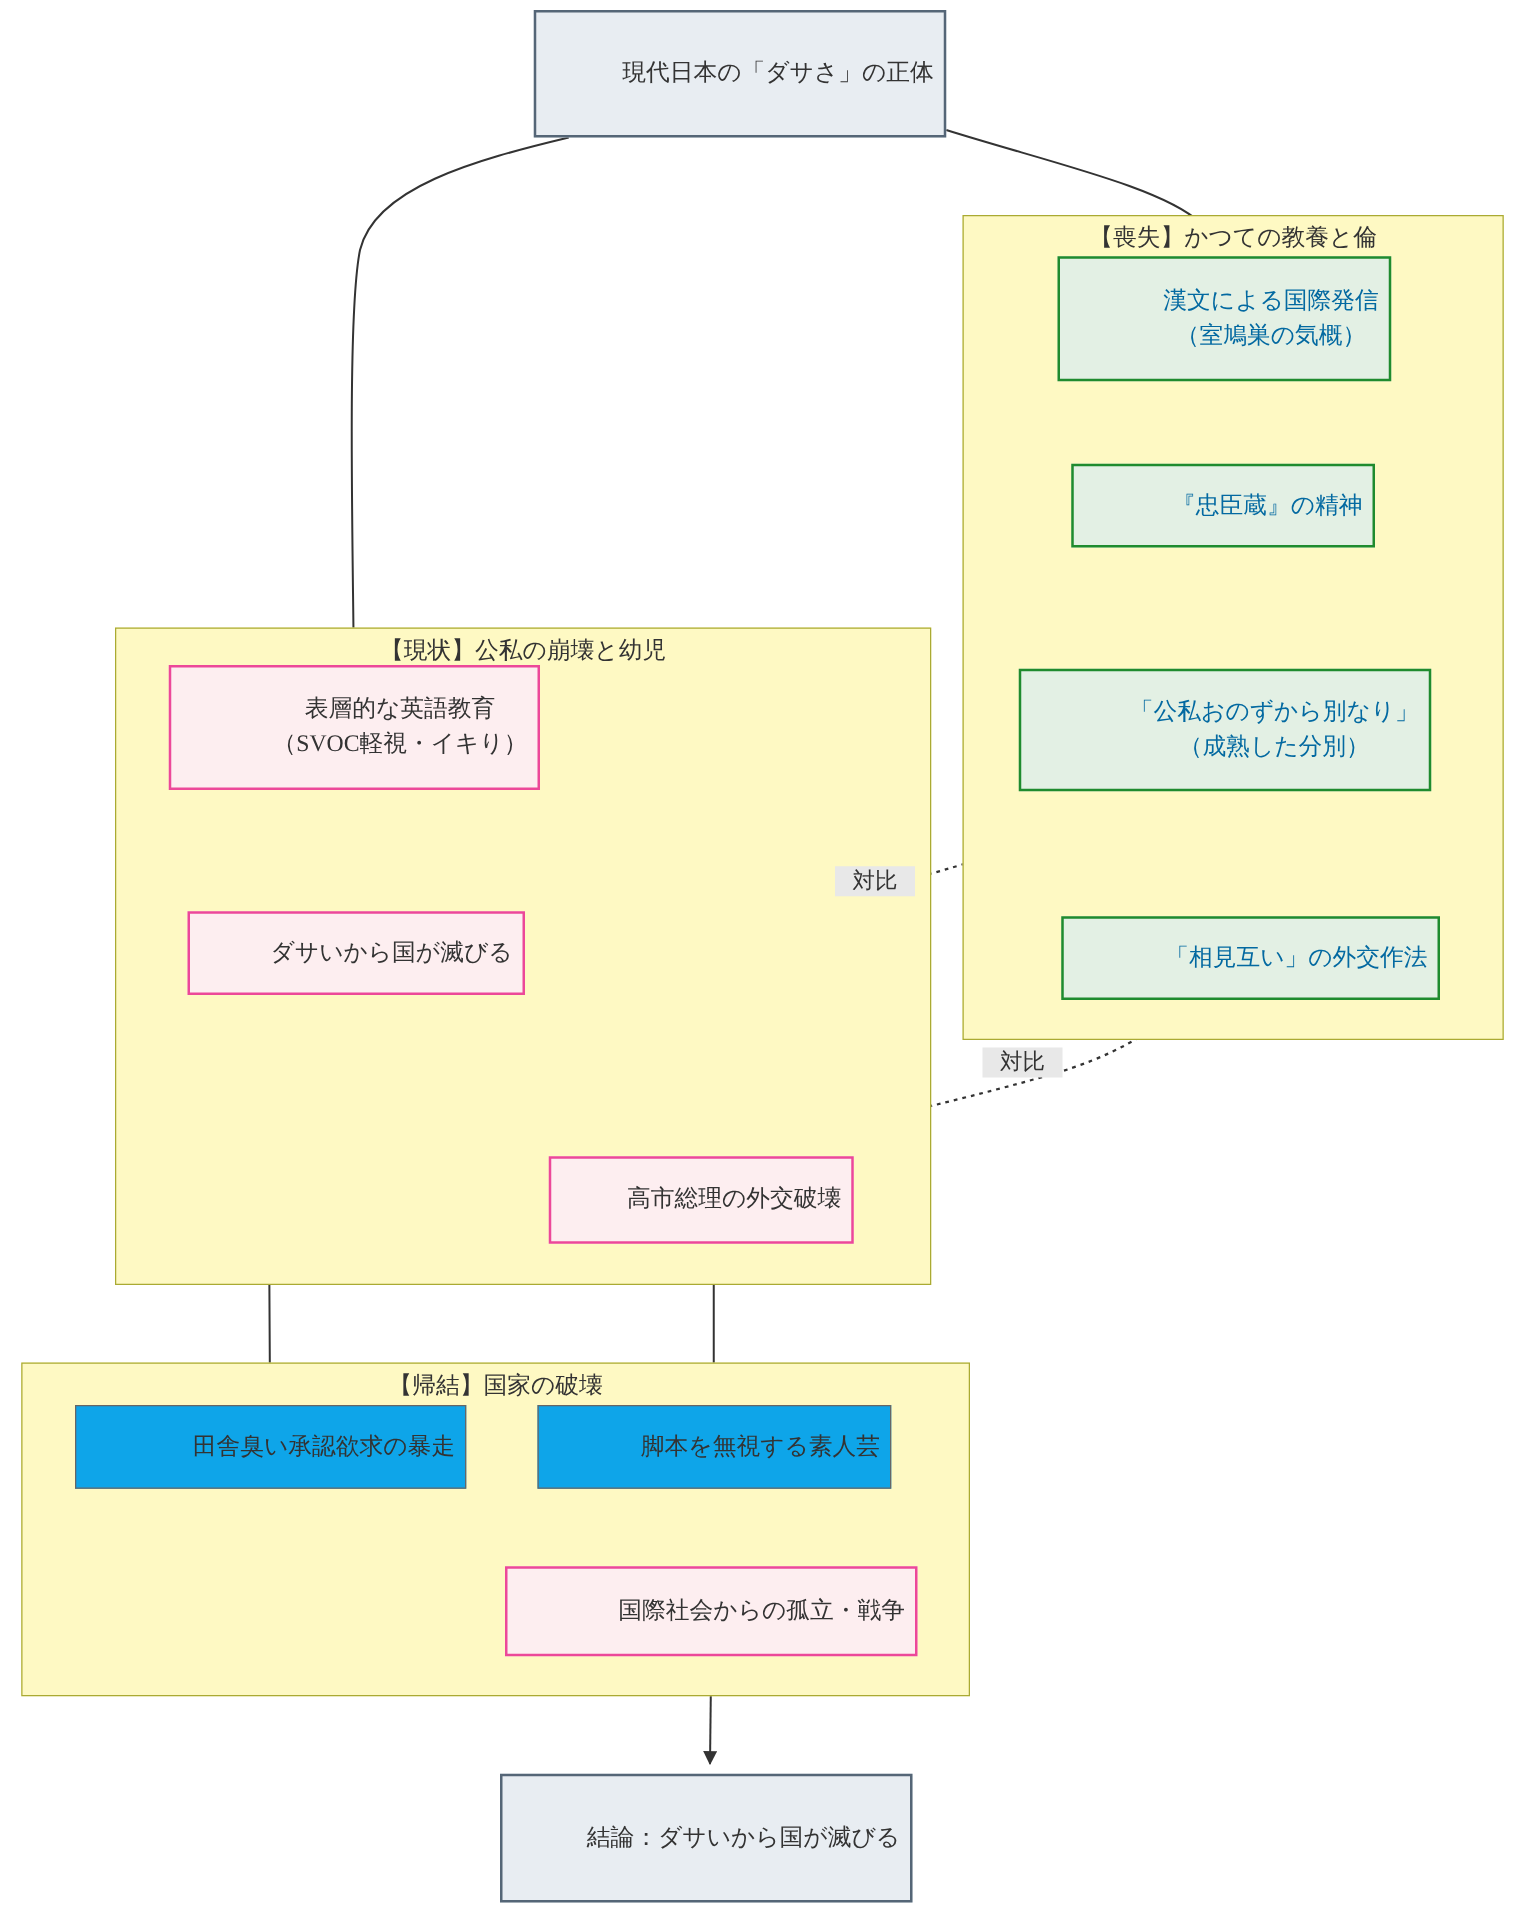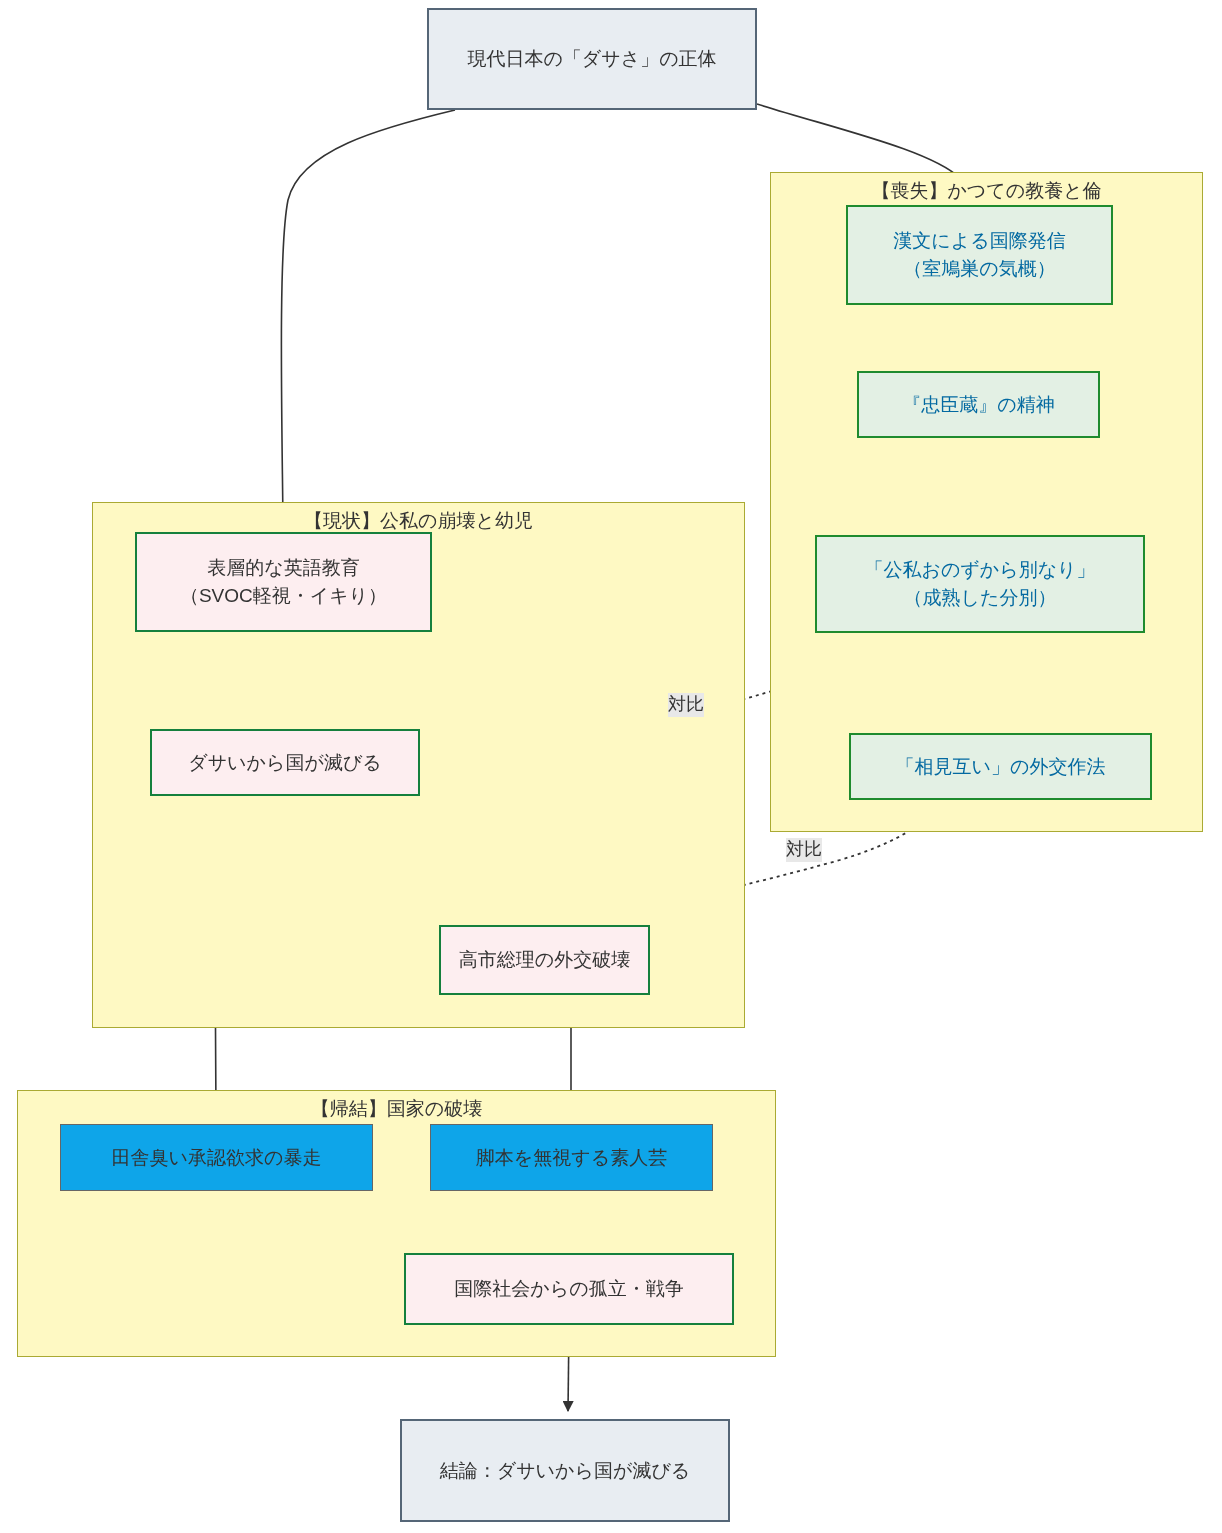--- a/index.html
+++ b/index.html
@@ -39,54 +39,55 @@
     font-size: 19px;
     color: #333333;
     line-height: 1.3;
     white-space: nowrap;
   }
   .node {
     position: absolute;
     box-sizing: border-box;
     display: flex;
     align-items: center;
-    justify-content: center;
+    justify-content: flex-end;
     text-align: center;
     font-size: 19px;
     line-height: 1.45;
     color: #333333;
     padding: 2px 8px;
+    font-family: Liberation Serif, serif;
   }
   .node-main {
     background: #ececf4;
     background: #e8edf2;
     border: 2px solid #556677;
     color: #333333;
   }
   .node-bad {
     background: #fdeef0;
-    border: 2px solid #15803d;
+    border: 2px solid #ec4899;
     color: #333333;
   }
   .node-good {
     background: #e3f0e4;
     border: 2px solid #1f8b2e;
     color: #0369a1;
   }
   .node-plain {
     background: #0ea5e9;
     border: 1px solid #666666;
     color: #333333;
   }
   .edge-label {
     position: absolute;
     font-size: 18px;
     color: #333333;
     background: #e8e8e8;
-    padding: 1px 0;
+    padding: 1px 14px;
     line-height: 1.2;
     white-space: nowrap;
   }
 </style>
 </head>
 <body>
 
 <div id="canvas">
 
   <svg id="edges" viewBox="0 0 1222 1533" width="1222" height="1533" xmlns="http://www.w3.org/2000/svg">
@@ -140,21 +141,21 @@
   </div>
 
   <div class="node node-bad" style="left:135px; top:532px; width:297px; height:100px;">
     <span>表層的な英語教育<br>（SVOC軽視・イキり）</span>
   </div>
 
   <div class="node node-bad" style="left:150px; top:729px; width:270px; height:67px;">
     <span>ダサいから国が滅びる</span>
   </div>
 
-  <div class="node node-bad" style="left:439px; top:925px; width:211px; height:70px;">
+  <div class="node node-bad" style="left:439px; top:925px; width:244px; height:70px;">
     <span>高市総理の外交破壊</span>
   </div>
 
   <div class="node node-good" style="left:846px; top:205px; width:267px; height:100px;">
     <span>漢文による国際発信<br>（室鳩巣の気概）</span>
   </div>
 
   <div class="node node-good" style="left:857px; top:371px; width:243px; height:67px;">
     <span>『忠臣蔵』の精神</span>
   </div>

